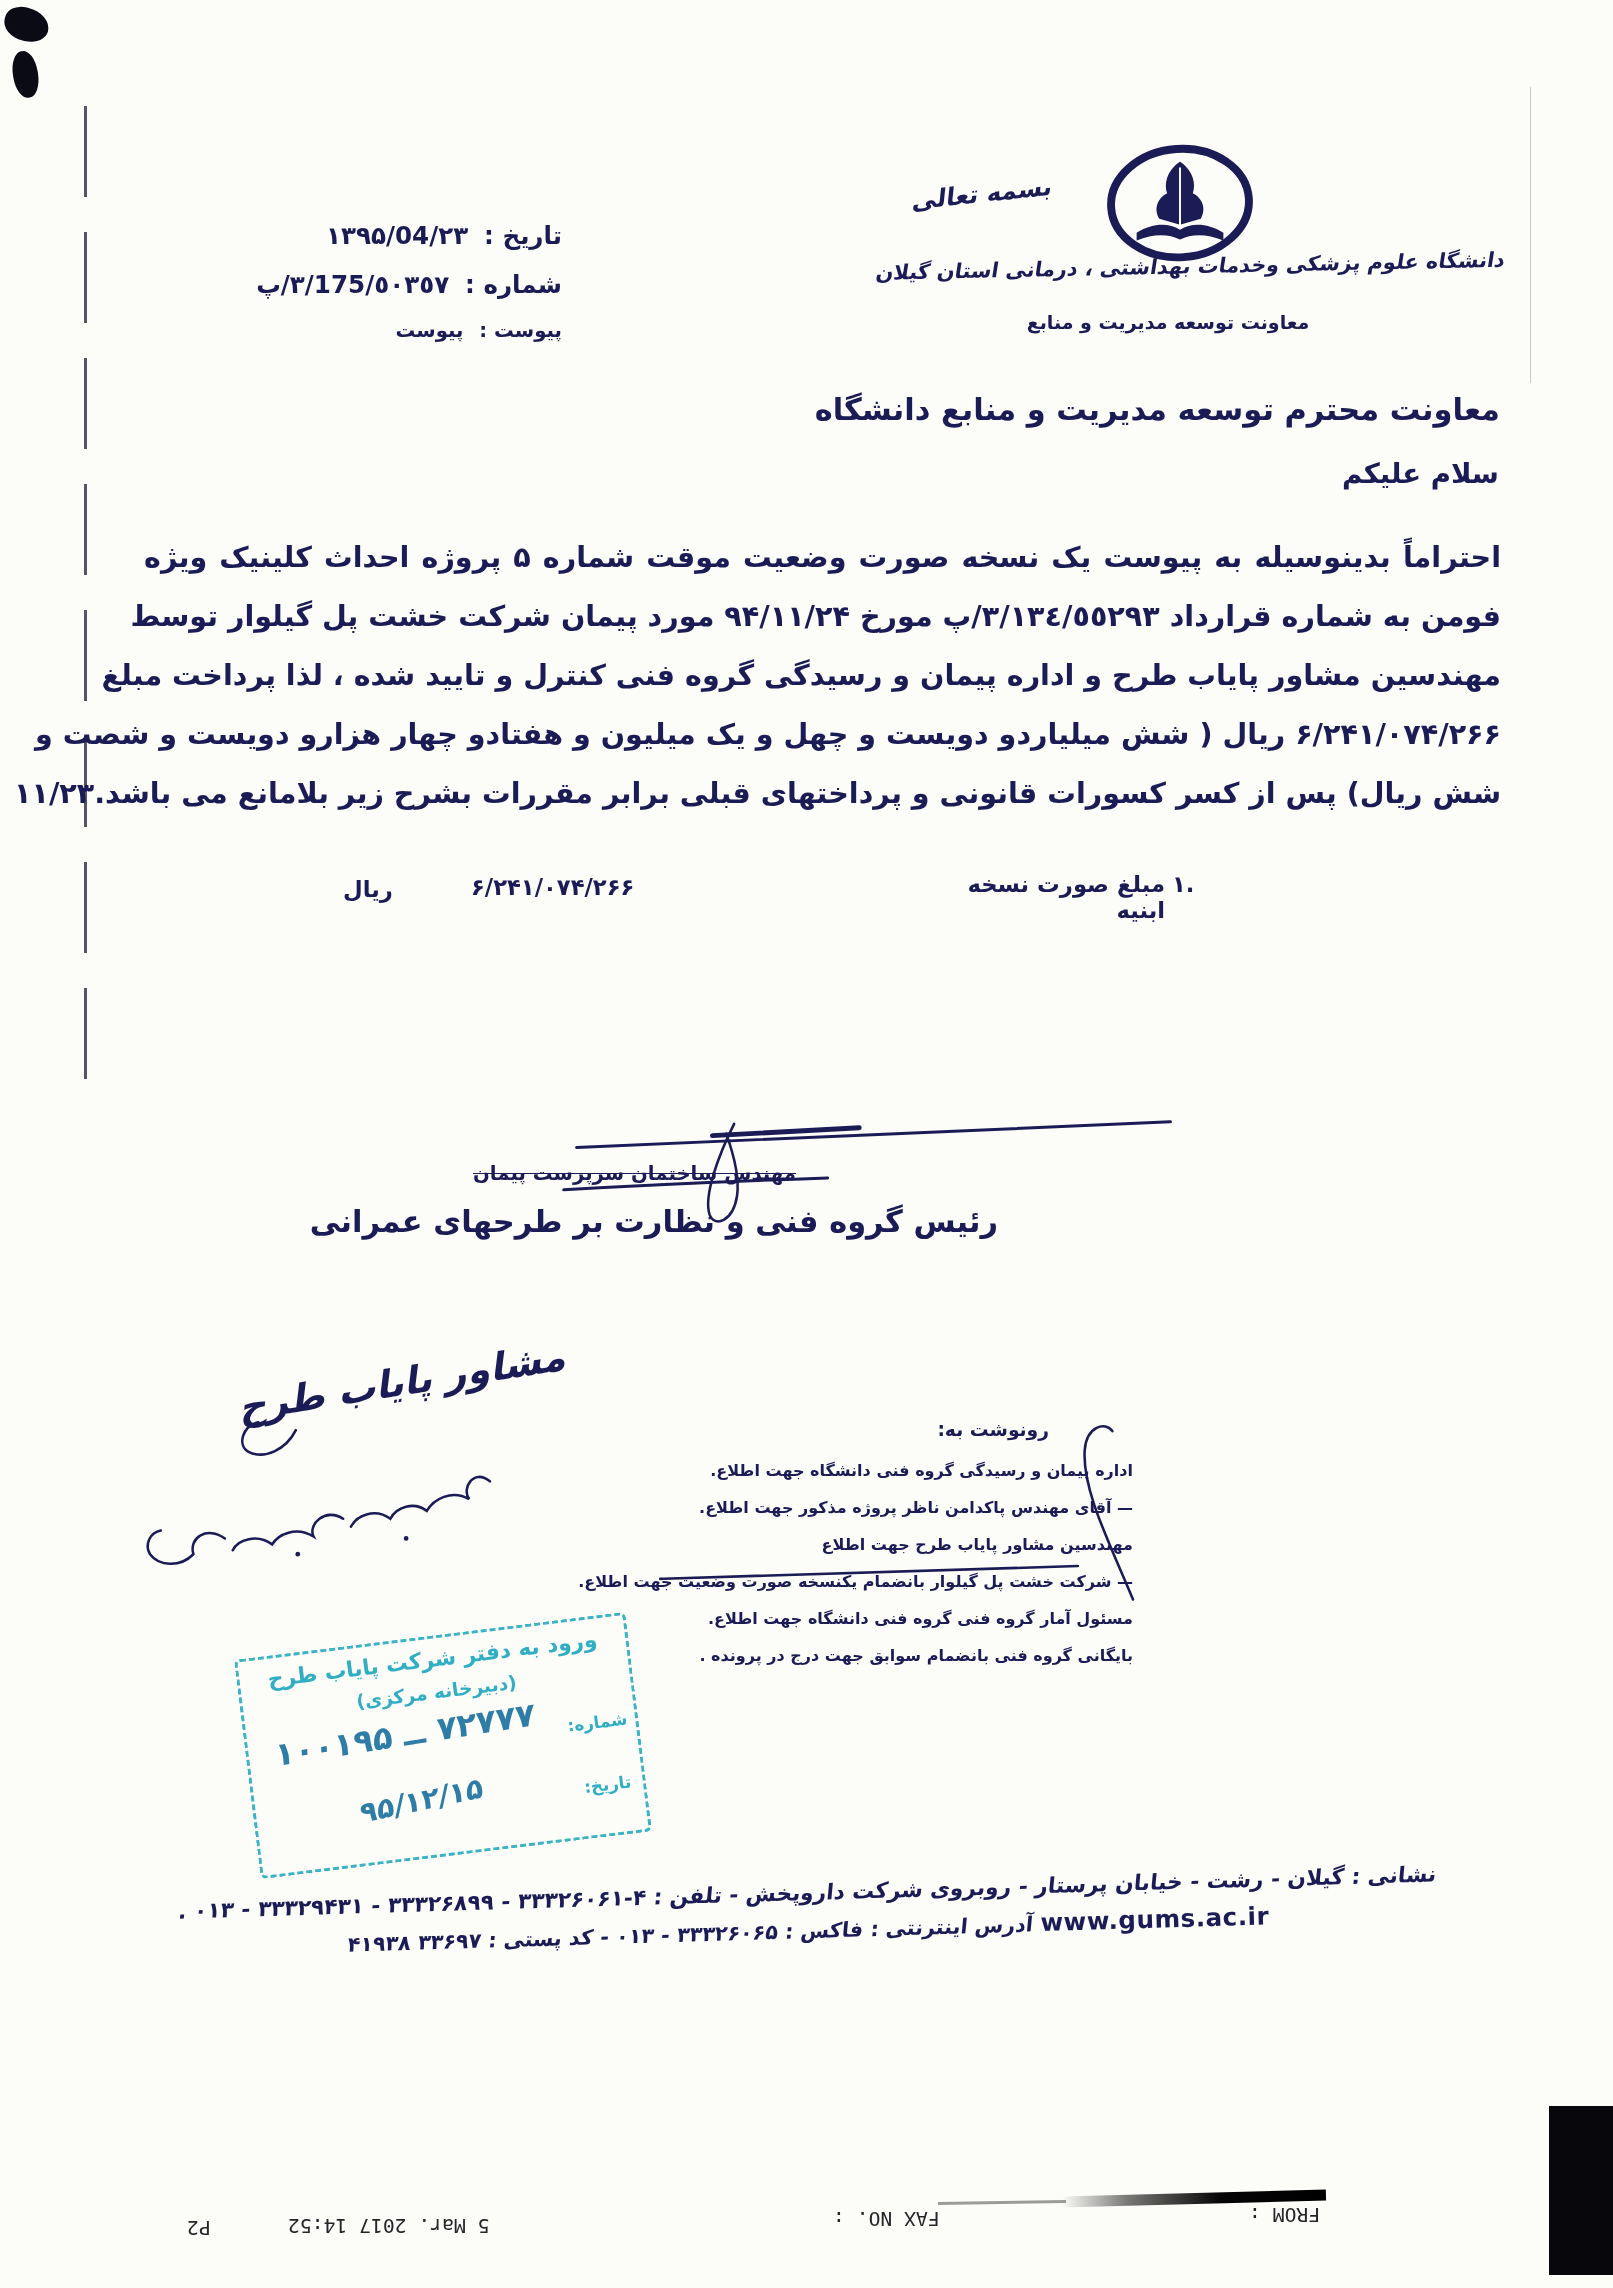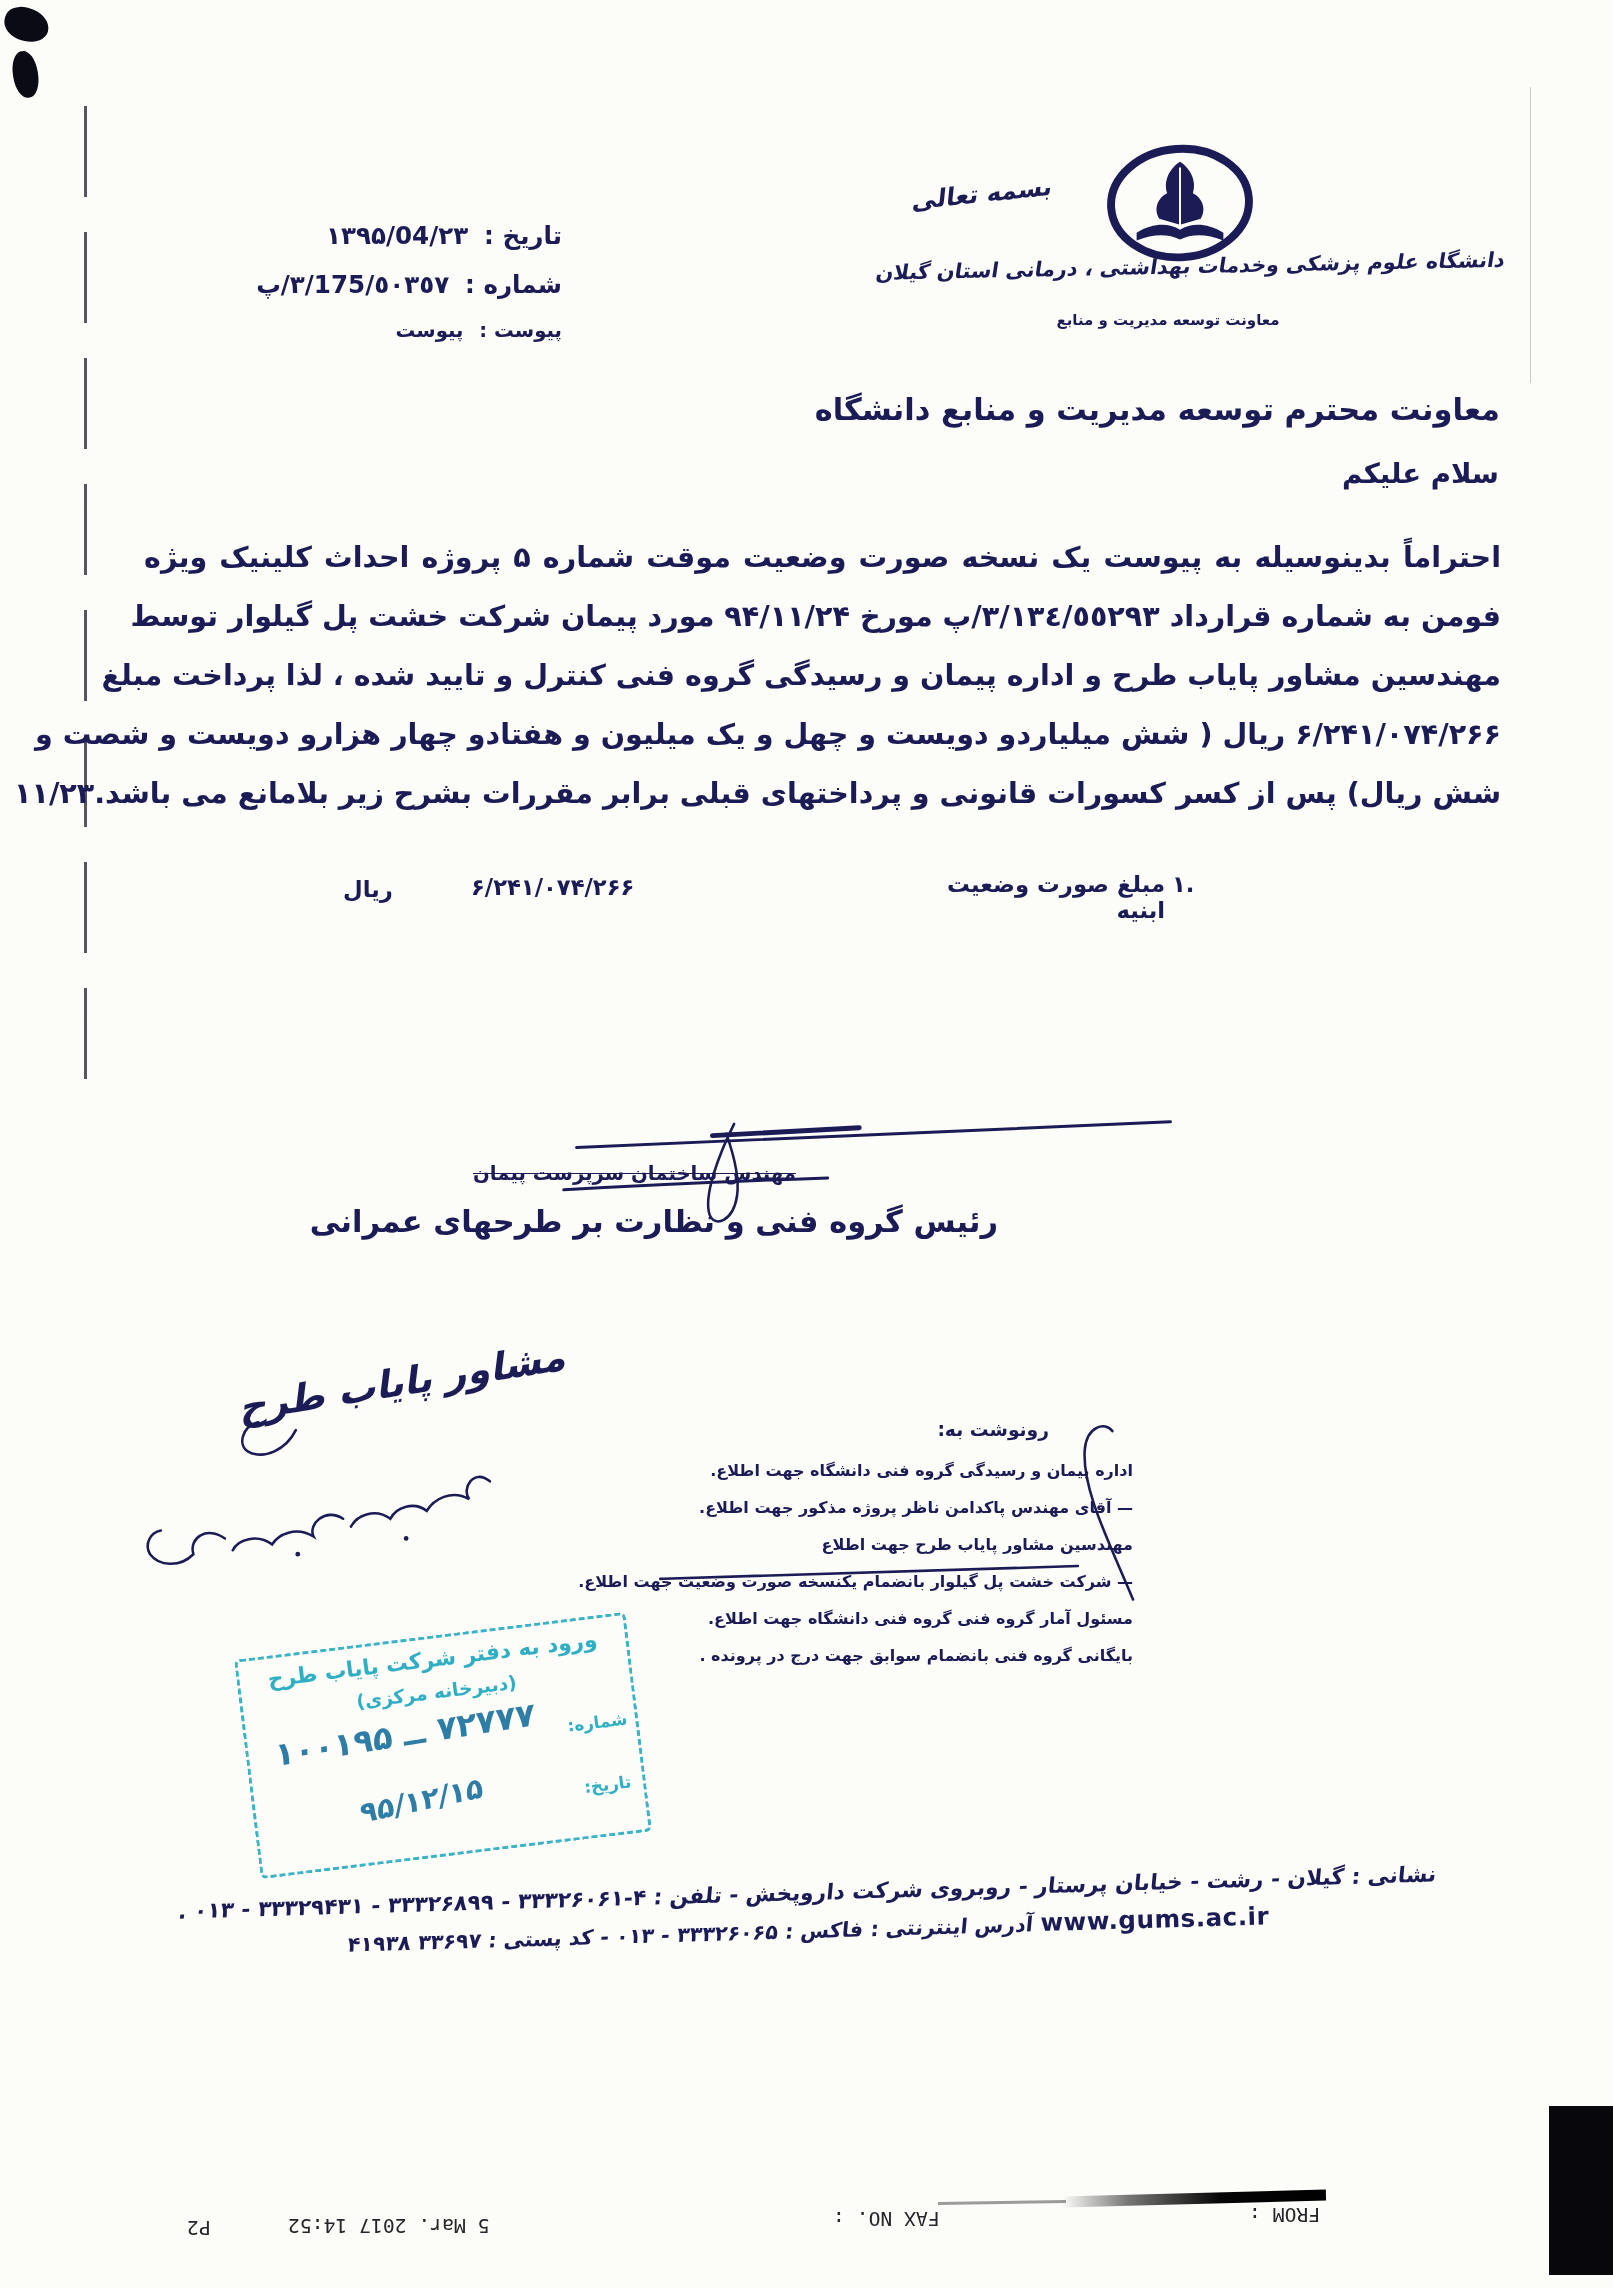--- a/index.html
+++ b/index.html
@@ -16,21 +16,21 @@
   .blob2{left:12.8px;top:51px;width:24.6px;height:47px;background:#0b0b16;border-radius:48%;transform:rotate(-9deg);}
   .left-line{left:84px;top:106px;width:3px;height:1000px;opacity:.8;
     background:repeating-linear-gradient(180deg,#2b2b3e 0 91px,transparent 91px 126px);}
   .right-crease{left:1530px;top:87px;width:1px;height:296px;background:#cbcbc5;}
   .corner-bar{left:1549px;top:2106px;width:65px;height:169px;background:#07070c;}
   
   .bismillah{left:867px;top:179px;width:231px;font-size:24.6px;font-weight:bold;
     transform:rotate(-6deg) skewX(-12deg);text-align:center;}
   .university{left:898px;top:254px;width:606px;font-size:20.7px;font-weight:bold;
     transform:skewX(-10deg) rotate(-1.2deg);text-align:center;}
-  .department{left:1003px;top:311px;width:330px;font-size:15px;font-weight:bold;text-align:center;}
+  .department{left:1003px;top:311px;width:330px;font-size:19px;font-weight:bold;text-align:center;}
   .meta{left:229px;top:221px;width:333px;text-align:right;}
   .meta .mrow{height:49px;font-size:24.6px;font-weight:bold;}
   .meta .mrow .lbl{margin-left:15.8px;}
   .meta .mrow.small{font-size:19.7px;height:39px;}
   
   .addressee{left:680px;top:392px;width:820px;font-size:30.5px;font-weight:bold;text-align:right;}
   .salutation{left:1261px;top:457px;width:238px;font-size:27.6px;font-weight:bold;text-align:right;}
   .bodylines{left:144px;top:540px;width:1357px;}
   .bline{height:59px;font-size:28.6px;font-weight:bold;letter-spacing:0.3px;
     text-align:justify;text-align-last:justify;white-space:nowrap;}
@@ -115,21 +115,21 @@
 
   <div class="abs bodylines">
     <div class="rtl bline">احتراماً بدینوسیله به پیوست یک نسخه صورت وضعیت موقت شماره ۵ پروژه احداث کلینیک ویژه</div>
     <div class="rtl bline">فومن به شماره قرارداد ٣/١٣٤/٥٥٢٩٣/پ مورخ ۹۴/۱۱/۲۴ مورد پیمان شرکت خشت پل گیلوار توسط</div>
     <div class="rtl bline">مهندسین مشاور پایاب طرح و اداره پیمان و رسیدگی گروه فنی کنترل و تایید شده ، لذا پرداخت مبلغ</div>
     <div class="rtl bline">۶/۲۴۱/۰۷۴/۲۶۶ ریال ( شش میلیاردو دویست و چهل و یک میلیون و هفتادو چهار هزارو دویست و شصت و</div>
     <div class="rtl bline">شش ریال) پس از کسر کسورات قانونی و پرداختهای قبلی برابر مقررات بشرح زیر بلامانع می باشد.۱۱/۲۳</div>
   </div>
 
   <div class="abs item-index">۱.</div>
-  <div class="abs rtl item-label">مبلغ صورت وضعیت ابنیه</div>
+  <div class="abs rtl item-label">مبلغ صورت نسخه ابنیه</div>
   <div class="abs item-amount">۶/۲۴۱/۰۷۴/۲۶۶</div>
   <div class="abs rtl item-currency">ریال</div>
 
   <div class="abs rtl struck">مهندس ساختمان سرپرست پیمان</div>
   <div class="abs rtl sigtitle">رئیس گروه فنی و نظارت بر طرحهای عمرانی</div>
   <div class="abs rtl hw1">مشاور پایاب طرح</div>
 
   <svg class="overlay" width="1614" height="2288" viewBox="0 0 1638 2323">
     <g stroke="#1b1b55" fill="none" stroke-linecap="round">
 

